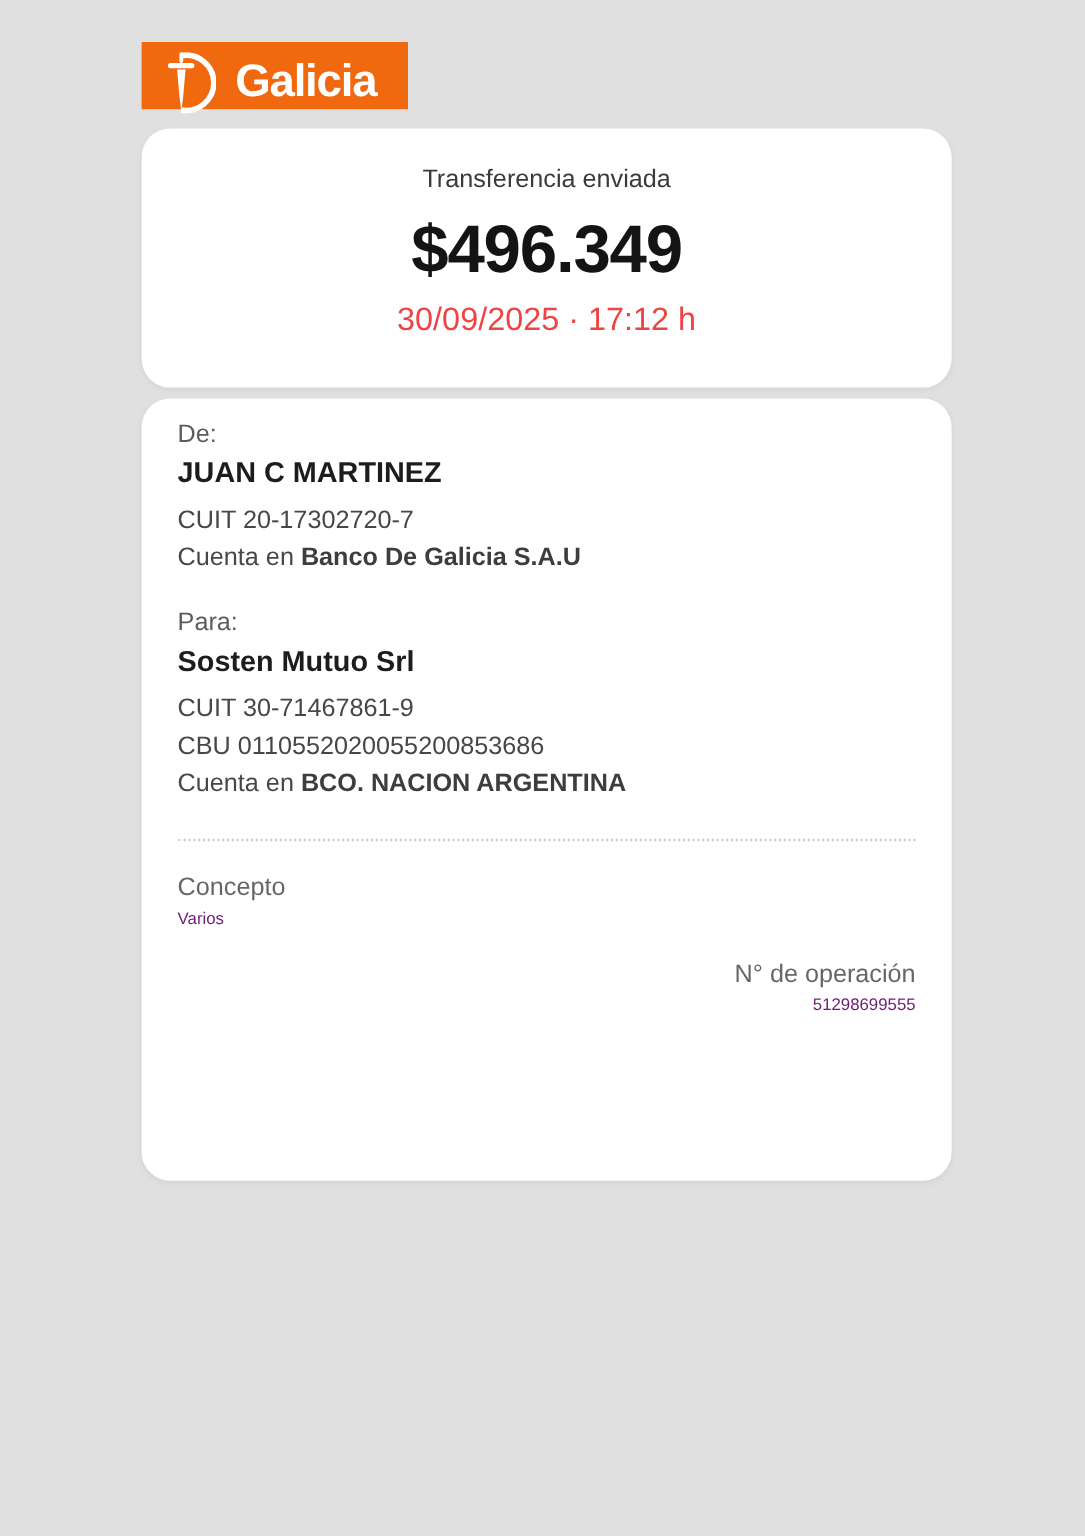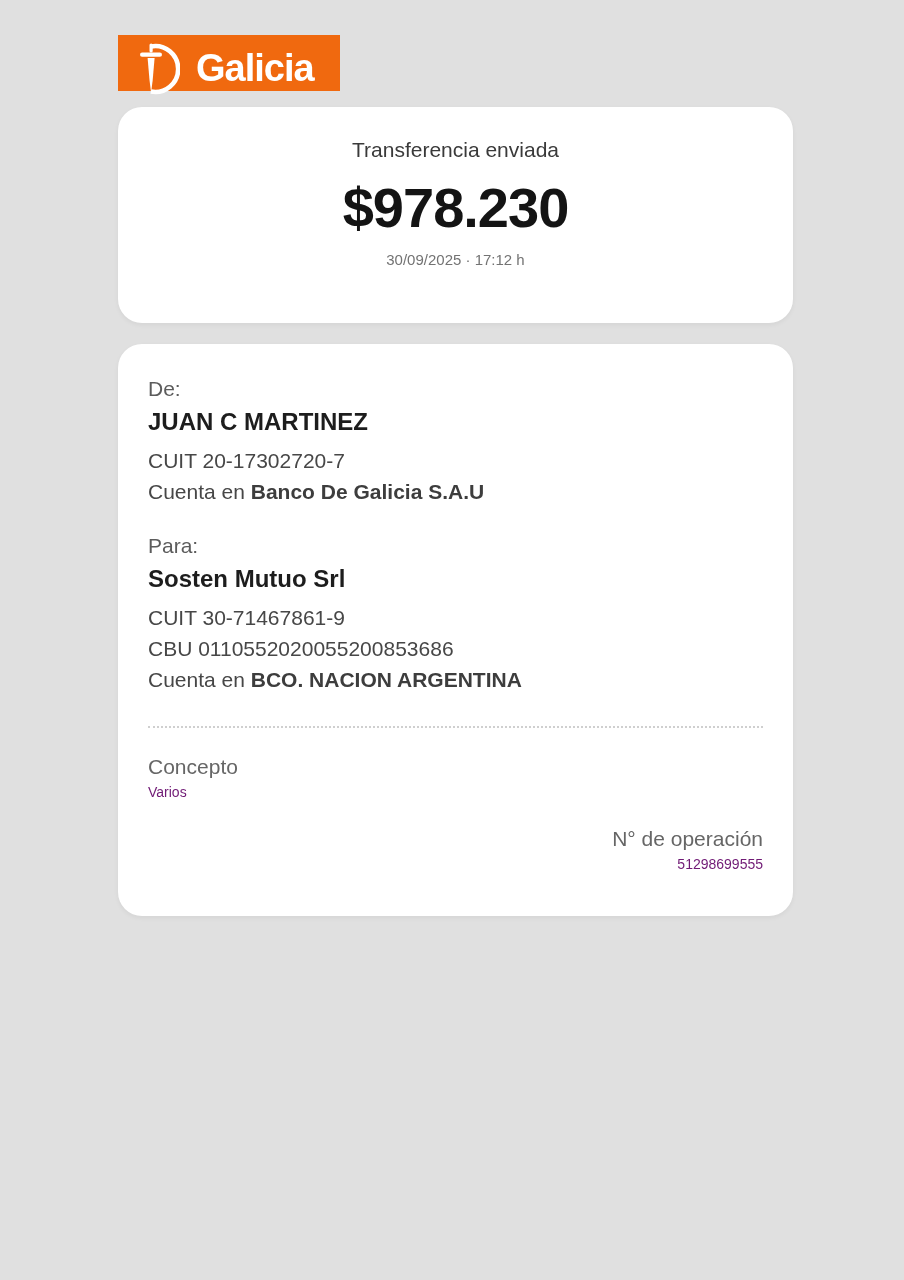--- a/index.html
+++ b/index.html
@@ -61,29 +61,29 @@
   }
   .summary-amount {
     margin-top: 13px;
     font-size: 56px;
     font-weight: bold;
     color: #141414;
     letter-spacing: -1px;
   }
   .summary-datetime {
     margin-top: 11px;
-    font-size: 15px;
-    color: #737373;
+    font-size: 27px;
+    color: #ef4444;
     text-align: center;
   }
 
   .card-details {
-    top: 344px;
-    height: 572px;
-    padding: 33px 30px 36px 30px;
+    top: 332px;
+    height: 652px;
+    padding: 18px 30px 36px 30px;
     font-size: 21px;
     color: #474747;
   }
   .section-label {
     font-size: 21px;
     color: #5c5c5c;
     margin-bottom: 7px;
   }
   .party-name {
     font-size: 24px;
@@ -129,21 +129,21 @@
 
       <rect x="12" y="9.6" width="22" height="4.2" rx="2.1" fill="#ffffff"></rect>
 
       <path d="M 19.6 15 L 26.6 15 L 24.6 38 L 23.1 49.5 L 21.6 38 Z" fill="#ffffff"></path>
     </svg>
     <span class="logo-text">Galicia</span>
   </div>
 
   <div class="card card-summary">
     <div class="summary-title">Transferencia enviada</div>
-    <div class="summary-amount">$978.230</div>
+    <div class="summary-amount">$496.349</div>
     <div class="summary-datetime">30/09/2025 · 17:12 h</div>
   </div>
 
   <div class="card card-details">
 
     <div class="party party-from">
       <div class="section-label">De:</div>
       <div class="party-name">JUAN C MARTINEZ</div>
       <div class="detail-line">CUIT 20-17302720-7</div>
       <div class="detail-line"><span>Cuenta en </span><span class="bank-bold">Banco De Galicia S.A.U</span></div>

